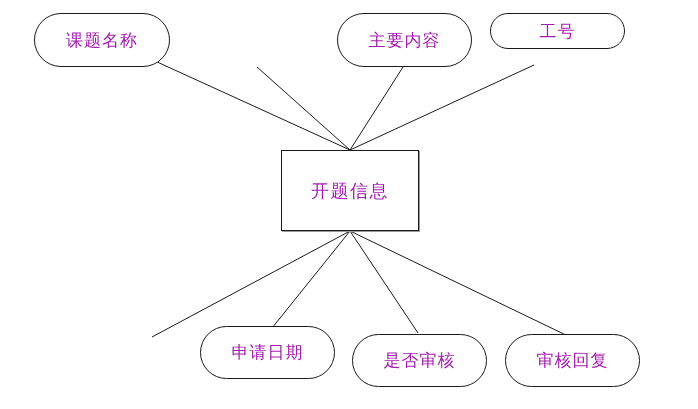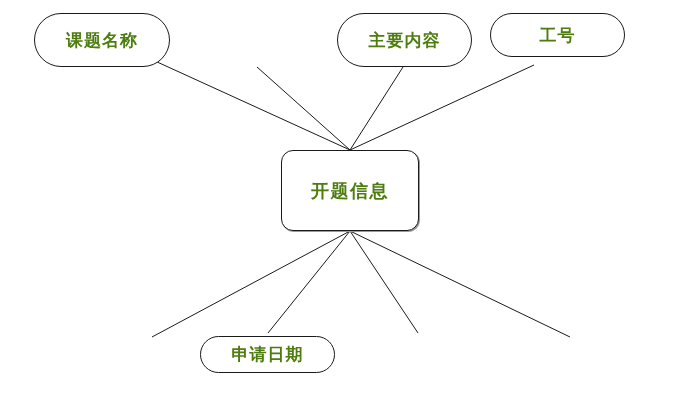--- a/index.html
+++ b/index.html
@@ -31,33 +31,32 @@
     display: flex;
     align-items: center;
     justify-content: center;
     background: #ffffff;
     border: 1px solid #1a1a1a;
   }
   .node.attribute {
     border-radius: 999px;
   }
   .node.entity {
-    border-radius: 12px;
+    border-radius: 0;
     border-width: 1px;
     box-shadow: 1px 1px 0 0 #9a9a9a;
   }
   .node-label {
     font-family: "DejaVu Sans", "Liberation Sans", sans-serif;
     font-size: 17px;
     line-height: 1;
-    color: #4d7c0f;
+    color: #a21caf;
     letter-spacing: 1px;
     white-space: nowrap;
     user-select: none;
-    font-weight: bold;
   }
   .entity .node-label {
     font-size: 18px;
     letter-spacing: 1.5px;
   }
 </style>
 </head>
 <body>
 
 <div id="diagram-canvas" style="background: rgb(255, 255, 255);">
@@ -76,25 +75,31 @@
       <line stroke="#1a1a1a" stroke-width="1" shape-rendering="geometricPrecision" x1="350" y1="231" x2="570" y2="337"></line>
     </g>
   </svg>
 
   <div class="node attribute" style="left: 34px; top: 13px; width: 136px; height: 54px; border-color: rgb(26, 26, 26); background: rgb(255, 255, 255);">
     <span class="node-label">课题名称</span>
   </div>
   <div class="node attribute" style="left: 337px; top: 13px; width: 135px; height: 54px; border-color: rgb(26, 26, 26); background: rgb(255, 255, 255);">
     <span class="node-label">主要内容</span>
   </div>
-  <div class="node attribute" style="left: 490px; top: 13px; width: 135px; height: 44px; border-color: rgb(26, 26, 26); background: rgb(255, 255, 255);">
+  <div class="node attribute" style="left: 490px; top: 13px; width: 135px; height: 36px; border-color: rgb(26, 26, 26); background: rgb(255, 255, 255);">
     <span class="node-label">工号</span>
   </div>
 
   <div class="node entity" style="left: 281px; top: 150px; width: 138px; height: 81px; border-color: rgb(26, 26, 26); background: rgb(255, 255, 255);">
     <span class="node-label">开题信息</span>
   </div>
 
-  <div class="node attribute" style="left: 200px; top: 336px; width: 135px; height: 37px; border-color: rgb(26, 26, 26); background: rgb(255, 255, 255);">
+  <div class="node attribute" style="left: 200px; top: 326px; width: 135px; height: 53px; border-color: rgb(26, 26, 26); background: rgb(255, 255, 255);">
     <span class="node-label">申请日期</span>
+  </div>
+  <div class="node attribute" style="left: 352px; top: 334px; width: 135px; height: 53px; border-color: rgb(26, 26, 26); background: rgb(255, 255, 255);">
+    <span class="node-label">是否审核</span>
+  </div>
+  <div class="node attribute" style="left: 505px; top: 334px; width: 135px; height: 53px; border-color: rgb(26, 26, 26); background: rgb(255, 255, 255);">
+    <span class="node-label">审核回复</span>
   </div>
 
 </div>
 
 </body></html>

